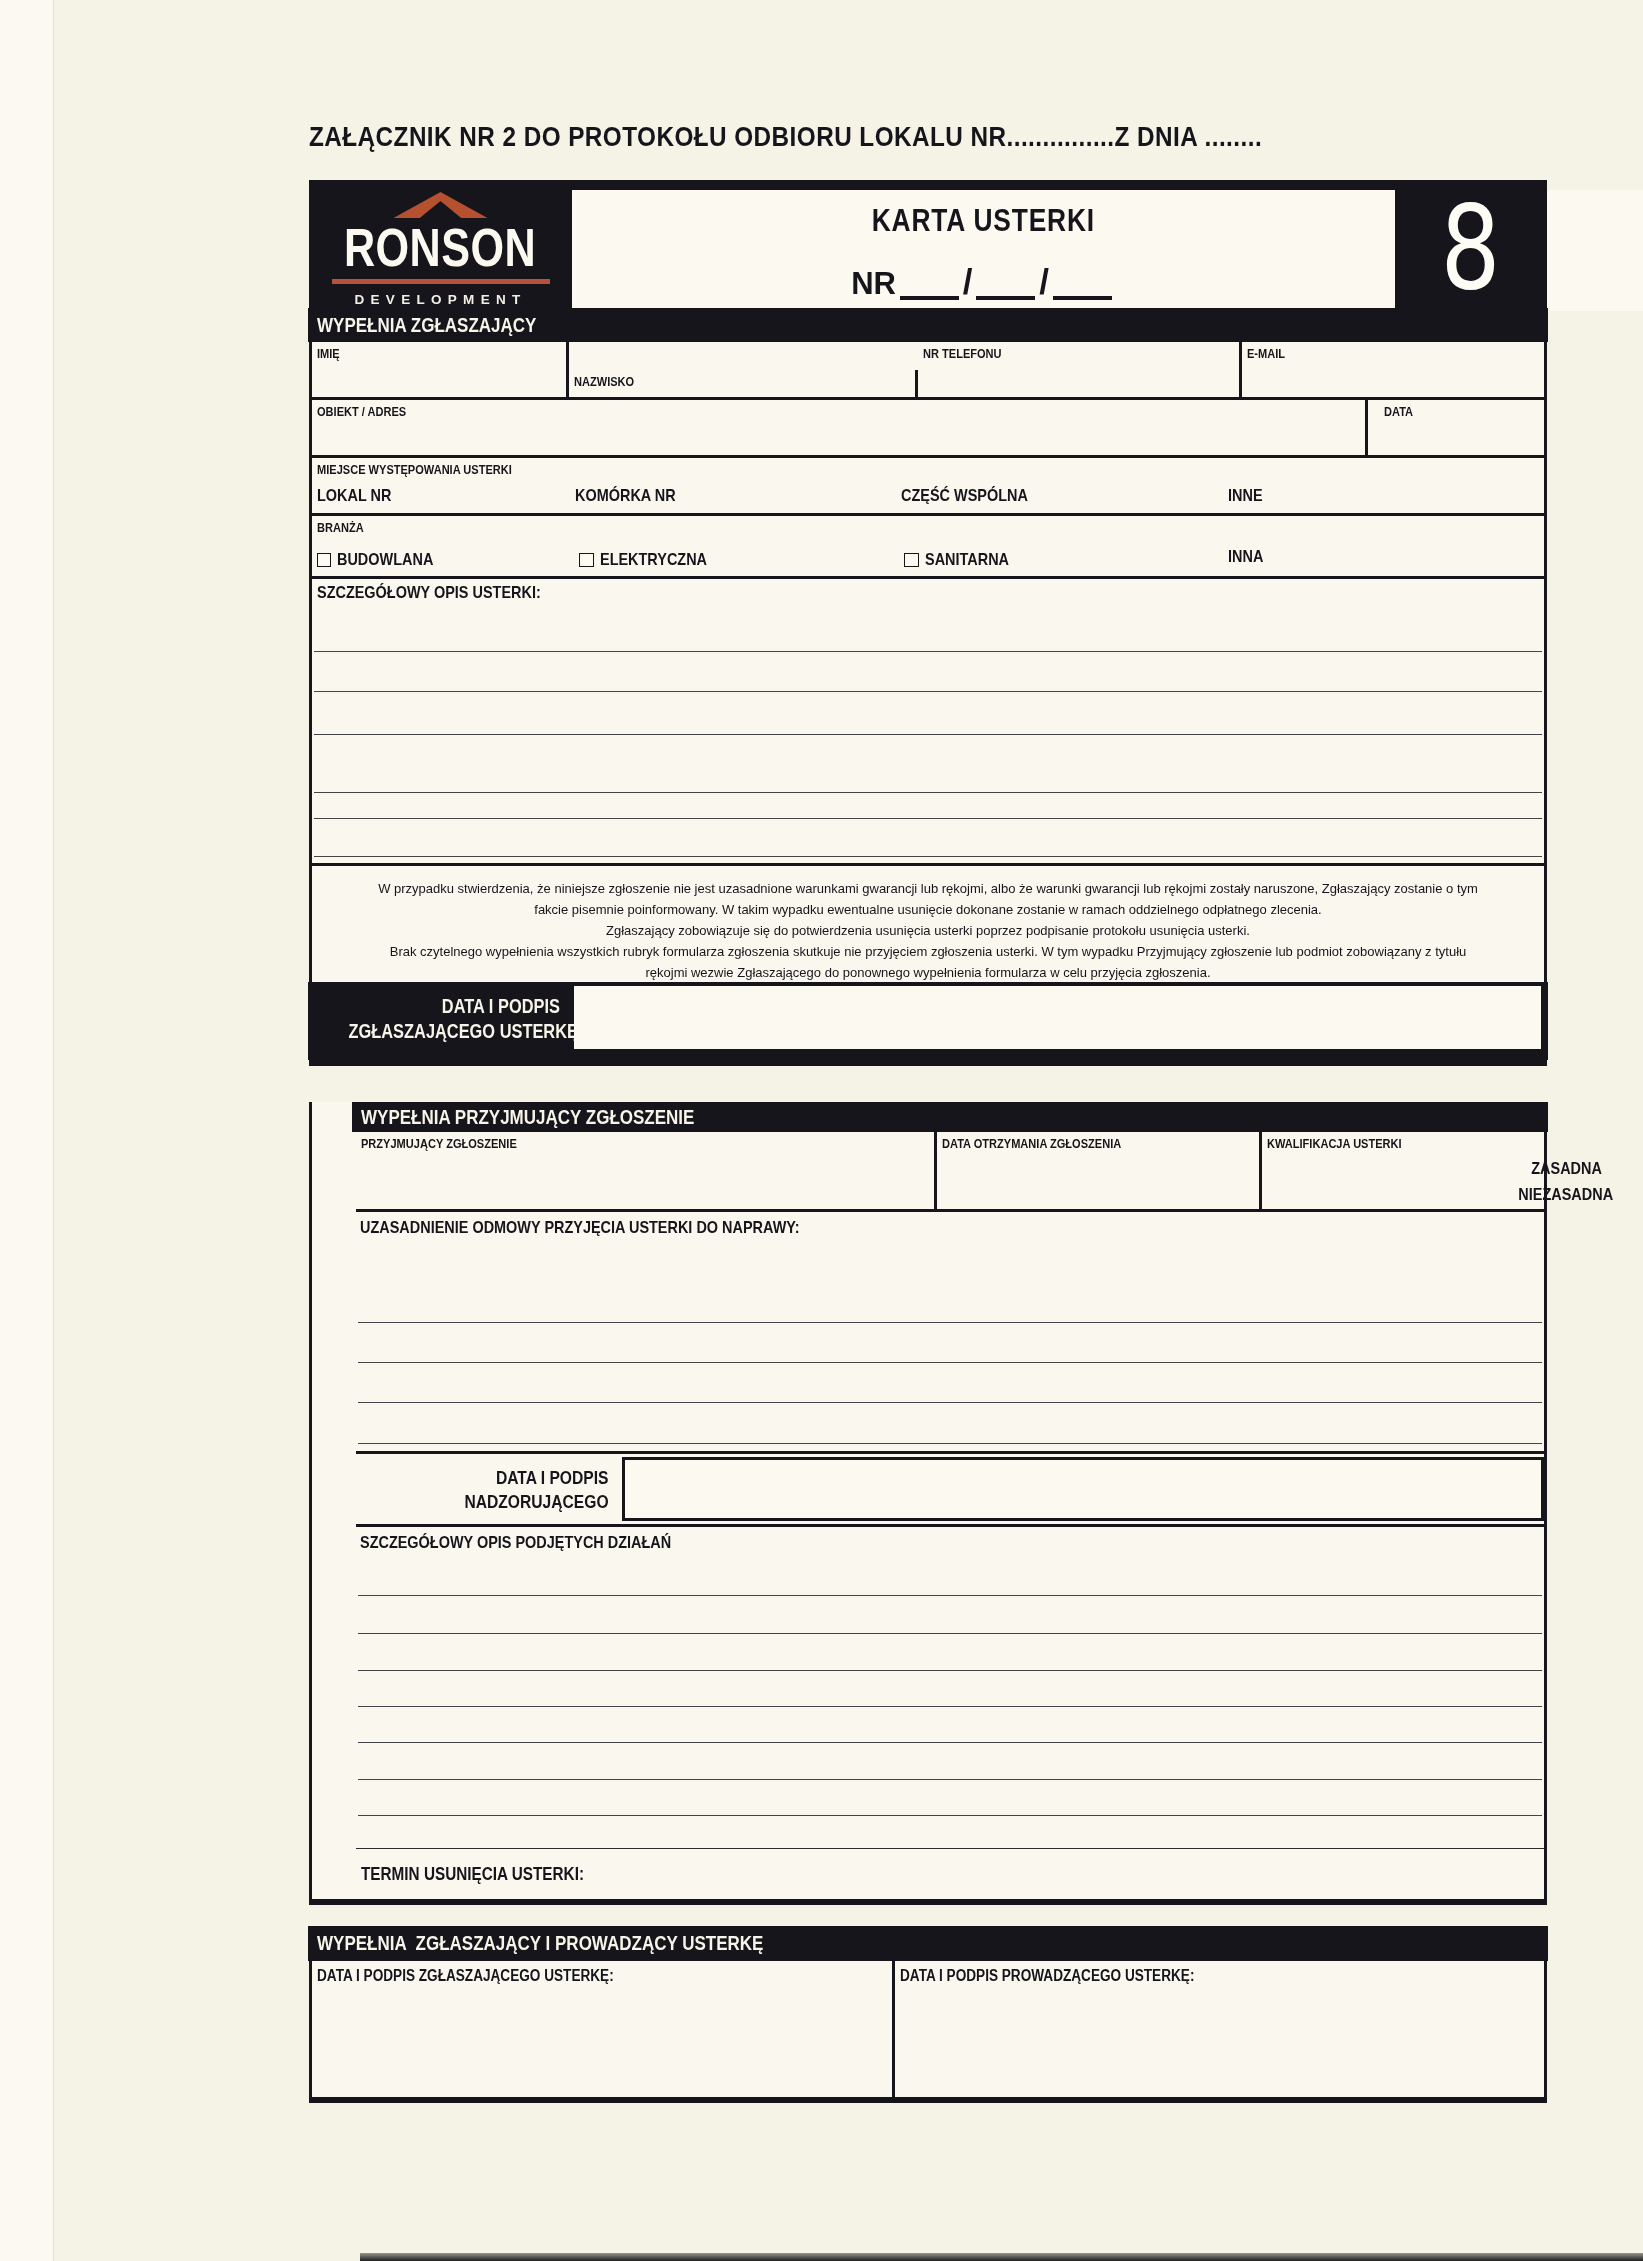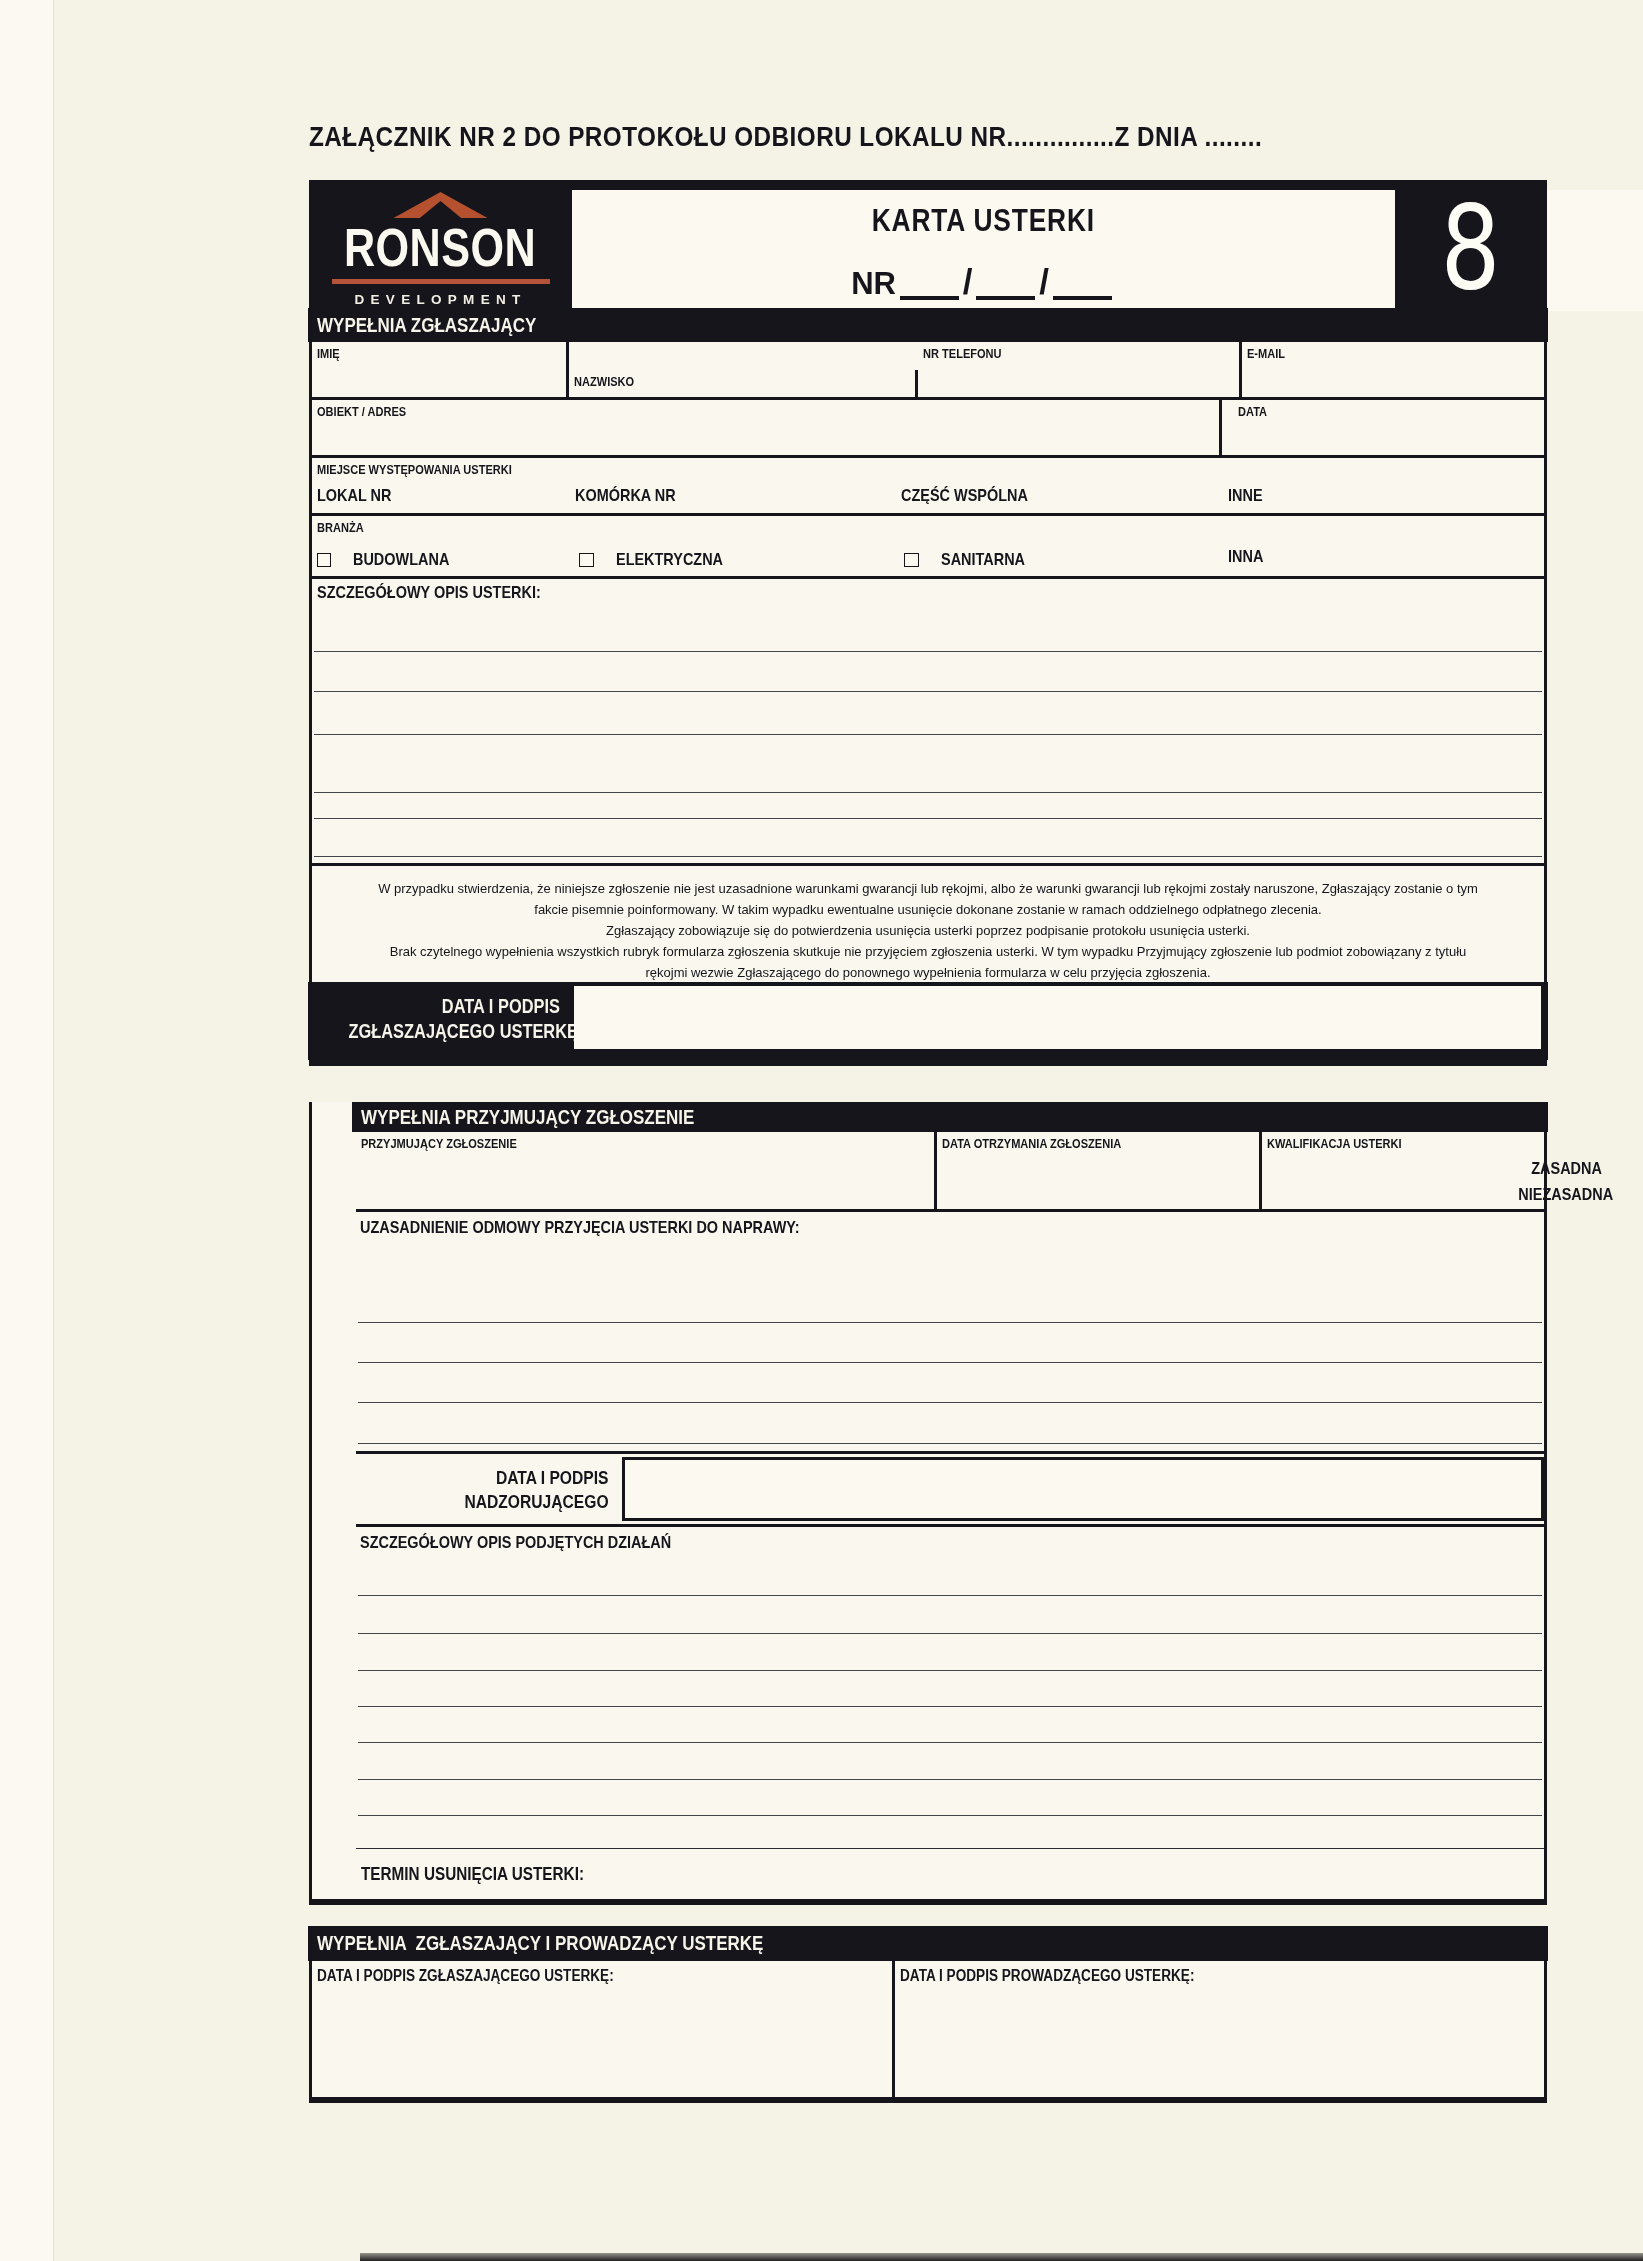--- a/index.html
+++ b/index.html
@@ -48,25 +48,25 @@
   .br{border-right:3.4px solid var(--ink);}
   .rel{position:relative;}
   .line{position:absolute;left:1.9px;right:1.9px;height:1px;background:#43434a;}
 
   
   #sec1{top:308px;}
   #sec1 .sech{height:34px;}
   .rA{display:flex;height:58px;}
   .rA .c1{width:257px;} .rA .c2{width:349px;margin-top:28px;} .rA .c3{width:324px;} .rA .c4{flex:1;}
   .rB{display:flex;height:58px;}
-  .rB .c1{width:910px;} .rB .c2{flex:1;padding-left:16px;}
+  .rB .c1{width:1056px;} .rB .c2{flex:1;padding-left:16px;}
   .rC{height:58px;}
   .rD{height:63px;}
   .opt{position:absolute;top:28px;}
-  .cbg{position:absolute;top:34px;display:flex;align-items:center;gap:22px;}
+  .cbg{position:absolute;top:34px;display:flex;align-items:center;gap:6px;}
   .cb{width:14.5px;height:14.5px;border:1.9px solid var(--ink);background:#fbf9f0;display:inline-block;}
   .desc{height:287px;}
   .legal{height:116px;padding-top:11.6px;text-align:center;font-size:13px;line-height:21px;}
   .sig1{height:78px;background:var(--ink);margin:0 -3.9px;position:relative;}
   .sigLbl{position:absolute;left:0;top:11.6px;width:259px;text-align:right;color:#f7f4ea;font-size:19.3px;font-weight:bold;line-height:25px;padding-right:6.8px;}
   .sigBox{position:absolute;left:266px;right:6.8px;top:3.9px;bottom:10.6px;background:#fbf9f0;}
 
   
   #sec2{top:1102px;padding-left:44px;}
   #sec2 .sech{height:30px;}

